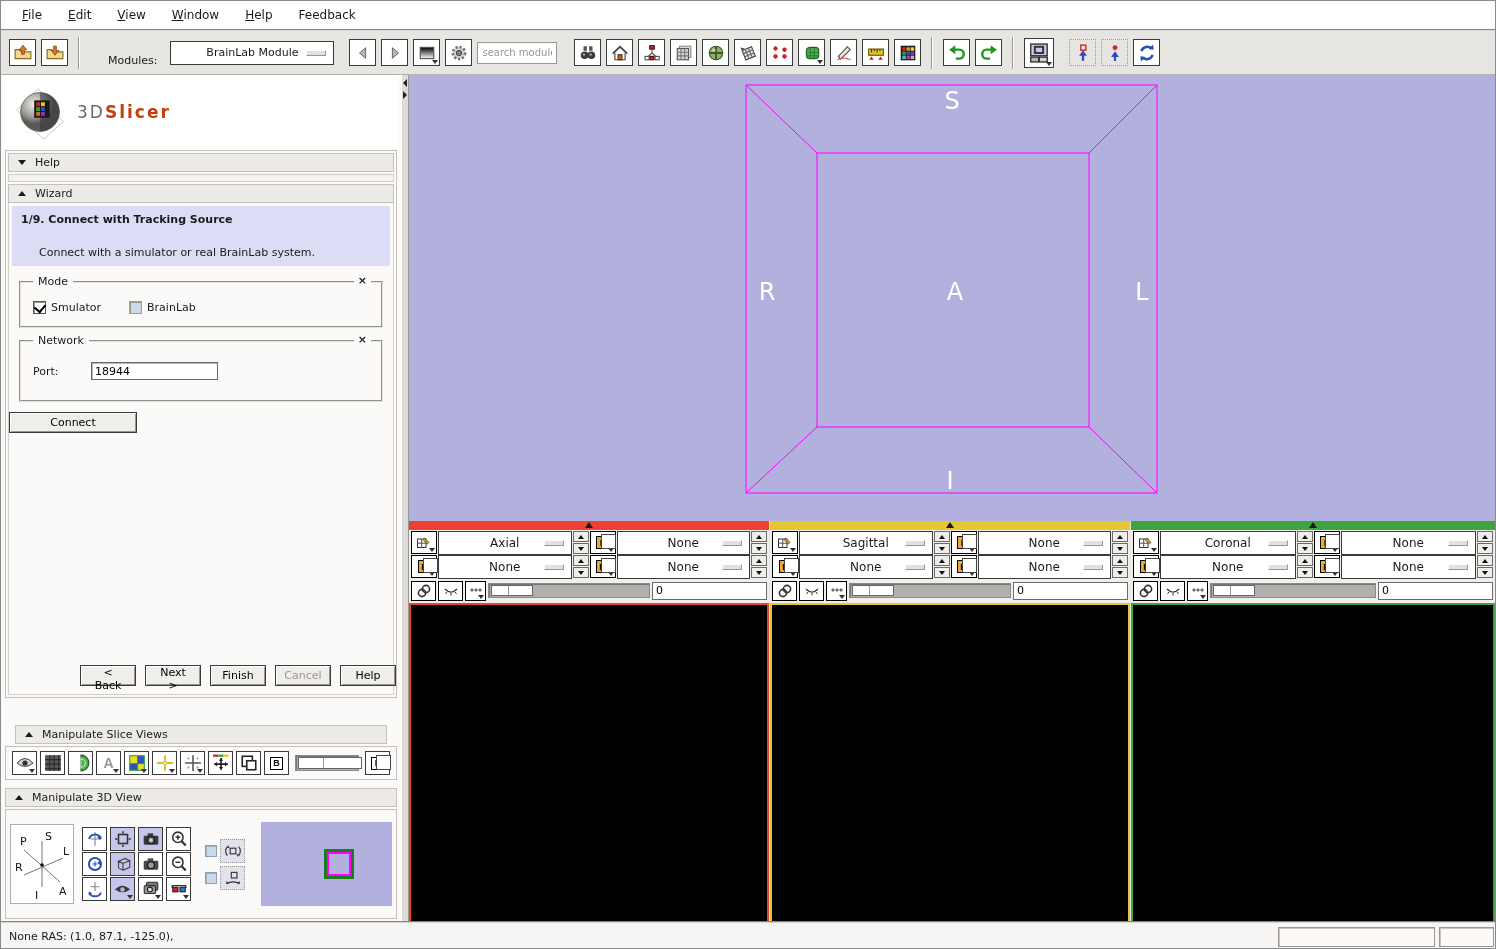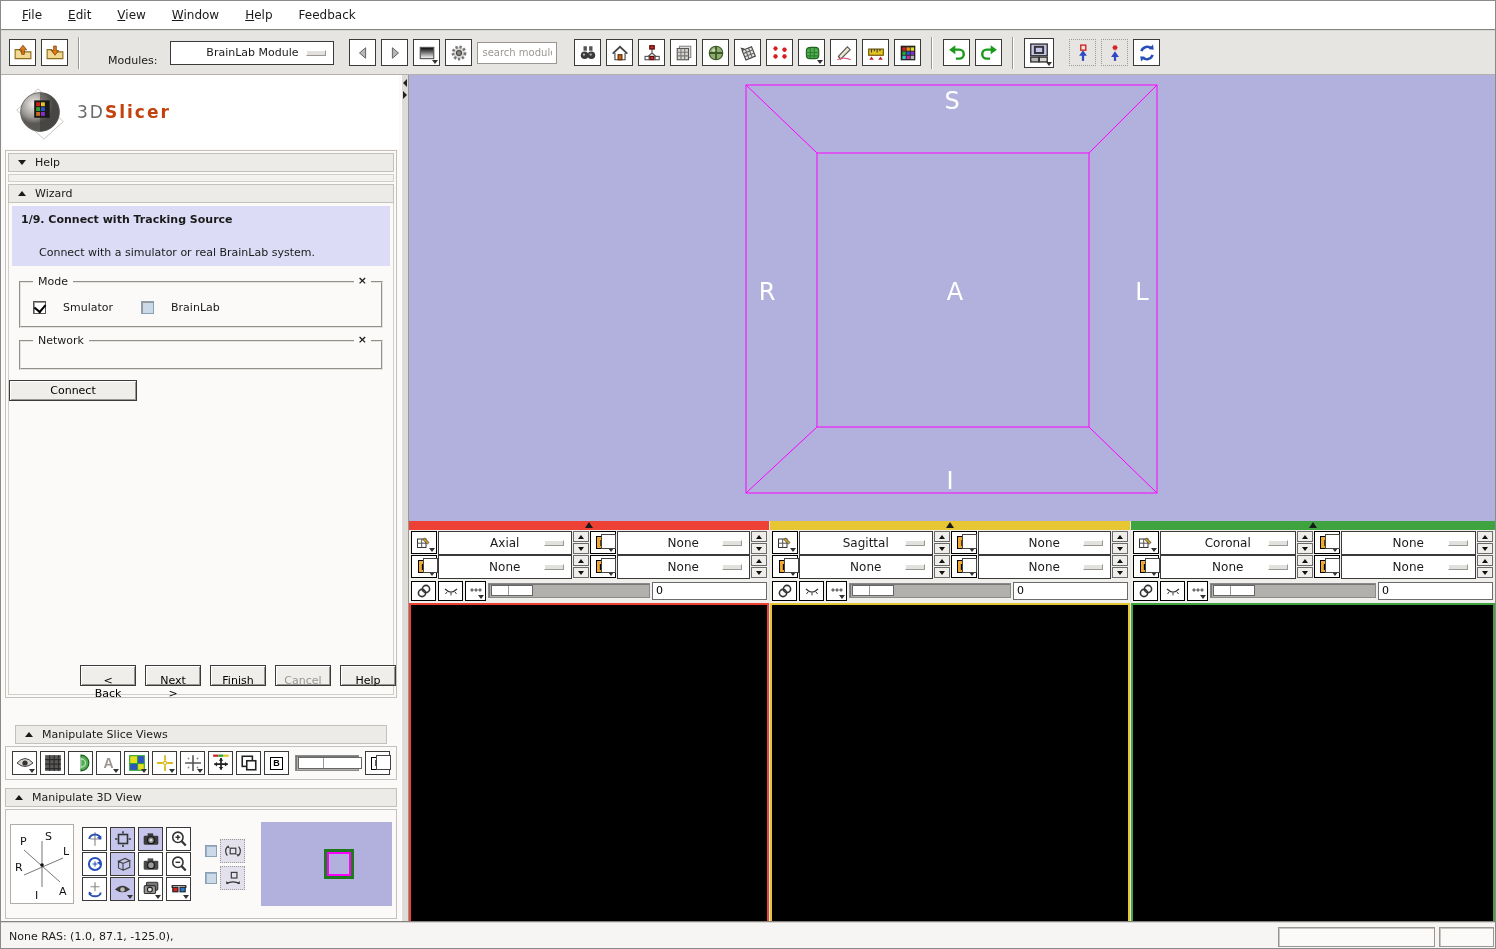--- a/index.html
+++ b/index.html
@@ -40,32 +40,32 @@
   .tri-up{width:0;height:0;border-left:4px solid transparent;border-right:4px solid transparent;border-bottom:5px solid #1a1a1a}
   .help-strip{height:8px;border:1px solid #d2cfca;margin:2px 0;background:#f4f2ef}
   .wizard-body{flex:1;display:flex;flex-direction:column;background:#fbfaf8;border:1px solid #d2cfca;border-top:none}
   .step-box{background:#dcdcf6;margin:3px;padding:7px 9px}
   .step-title{font-weight:bold}
   .step-sub{margin-top:20px;padding-left:18px}
   .groupbox{border:2px groove #e6e3de;margin:12px 10px 0 10px;position:relative;padding:16px 8px 10px 8px}
   .groupbox .gb-label{position:absolute;top:-8px;left:12px;background:#fbfaf8;padding:0 5px}
   .groupbox .gb-close{position:absolute;top:-9px;right:10px;background:#fbfaf8;padding:0 4px;font-weight:bold;cursor:default}
   .cb-row{display:flex;gap:28px;padding:2px 0 2px 4px}
-  .cb-item{display:flex;align-items:flex-start;gap:17px}
+  .cb-item{display:flex;align-items:flex-start;gap:5px}
   .checkbox{width:13px;height:13px;border:1px solid #555;background:#fff;position:relative;box-shadow:inset 1px 1px 0 #9a9792}
   .checkbox.checked::after{content:"";position:absolute;left:2px;top:0px;width:6px;height:8px;border-right:2px solid #000;border-bottom:2px solid #000;transform:rotate(40deg)}
   .checkbox.soft{background:#ccd9e8;border-color:#8aa0b4}
   .net-row{display:flex;align-items:center;margin:4px 0 10px 4px}
   .net-row .lbl{width:58px}
   .entry{width:127px;height:18px;border:1px solid #6a6a6a;box-shadow:inset 1px 1px 0 #b8b5b0;background:#fff;font-family:inherit;font-size:11px;padding:0 3px}
   .connect-row{display:flex;padding:10px 12px 0 0}
   .btn{background:#f0eeea;border:1px solid #3a3a3a;box-shadow:inset 1px 1px 0 #fff,inset -1px -1px 0 #9a9792;font-family:inherit;font-size:11px;padding:3px 10px}
   .btn.connect{width:128px;height:21px;padding:0}
   .nav-row{margin-top:auto;display:flex;justify-content:center;gap:9px;padding:0 4px 8px 78px}
-  .nav-row .btn{min-width:56px;height:21px;padding:8px 8px}
+  .nav-row .btn{min-width:56px;height:21px;padding:0 8px}
   .btn.disabled{color:#9a9792}
   .spacer26{height:26px}
   .spacer6{height:6px}
   .icon-box{border:1px solid #c4c1bc;background:#fbfaf8;margin:2px;display:flex;align-items:center;gap:3px;padding:4px 6px}
   .sq-icon{width:25px;height:24px;min-width:25px;background:#fff;border:1px solid #3a3a3a;display:flex;align-items:center;justify-content:center;position:relative;padding:0}
   .sq-icon.lav{background:#c6c5ec}
   .letter-ic{font-weight:bold;font-size:11px;color:#6a6a6a}
   .boxed-letter{width:13px;height:13px;border:1px solid #000;display:flex;align-items:center;justify-content:center;font-size:9px;font-weight:bold;background:#fff;position:relative;z-index:1}
   .stacked{position:relative}
   .stacked::before{content:"";position:absolute;left:4px;top:-3px;width:13px;height:13px;border:1px solid #444;background:#fff}
@@ -420,20 +420,24 @@
             <span class="cb-item">
                 <span class="checkbox soft"></span>
                 <span>BrainLab</span>
               </span>
           </div>
         </div>
 
         <div class="groupbox">
           <span class="gb-label">Network</span>
           <span class="gb-close">×</span>
+          <div class="net-row">
+              <span class="lbl">Port:</span>
+              <input class="entry" value="18944" style="">
+            </div>
         </div>
 
         <div class="connect-row">
             <button class="btn connect">Connect</button>
           </div>
 
         <div class="nav-row">
           <button class="btn">&lt; Back</button>
           <button class="btn">Next &gt;</button>
           <button class="btn">Finish</button>

